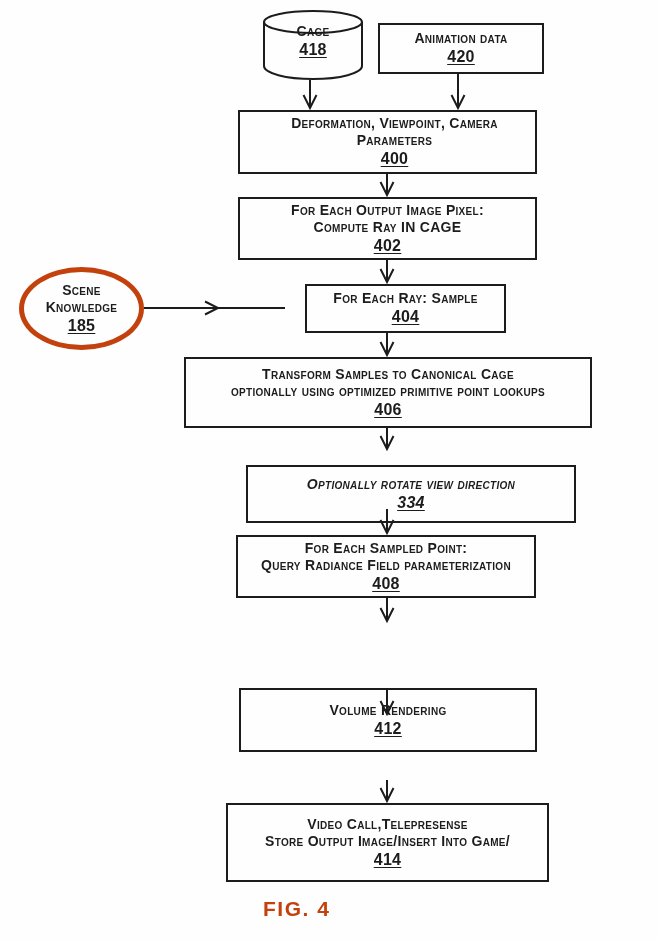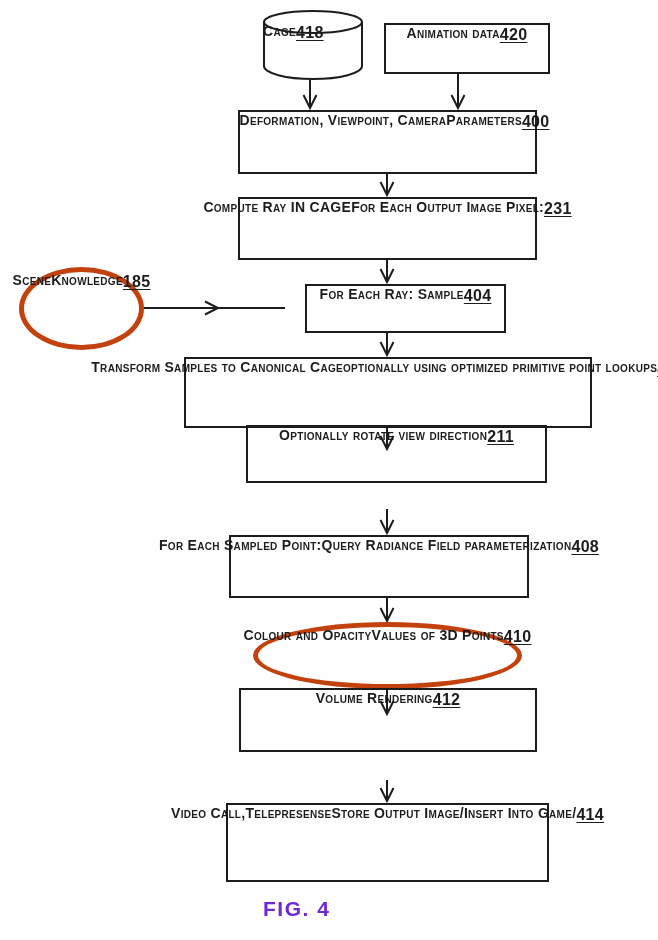--- a/index.html
+++ b/index.html
@@ -24,59 +24,60 @@
   }
   svg.overlay path, svg.overlay ellipse {
     stroke: #1c1c1c;
     stroke-width: 2;
     fill: none;
   }
   .node {
     position: absolute;
     box-sizing: border-box;
     display: flex;
-    flex-direction: row;
+    flex-direction: column;
+    align-items: center;
     justify-content: center;
     text-align: center;
     font-size: 14px;
     font-weight: 600;
     font-variant: small-caps;
     letter-spacing: 0.3px;
     line-height: 17px;
   }
   .rect { border: 2px solid #1c1c1c; background: transparent; }
   .ellipse { border: 5px solid #c2410c; border-radius: 50%; background: transparent; }
   .ln { white-space: nowrap; }
   .ref {
     font-size: 16px;
     line-height: 20px;
     text-decoration: underline;
     text-underline-offset: 2px;
   }
   
   #n418 { left: 263px; top: 10px;  width: 100px; height: 70px; justify-content: flex-start; padding-top: 13px; }
-  #n420 { left: 378px; top: 23px;  width: 166px; height: 51px; margin-left: 6px; }
+  #n420 { left: 378px; top: 23px;  width: 166px; height: 51px; }
   #n400 { left: 238px; top: 110px; width: 299px; height: 64px; padding-left: 14px; }
   #n402 { left: 238px; top: 197px; width: 299px; height: 63px; }
   #n404 { left: 287px; top: 284px; width: 201px; height: 49px; margin-left: 18px; }
   #n416 { left: 19px;  top: 267px; width: 125px; height: 83px; }
   #n406 { left: 184px; top: 357px; width: 408px; height: 71px; }
-  #n407 { left: 246px; top: 425px; width: 301px; height: 58px; }
-  #n408 { left: 229px; top: 535px; width: 300px; height: 63px; }
+  #n407 { left: 246px; top: 465px; width: 330px; height: 58px; font-style: italic; }
+  #n408 { left: 236px; top: 535px; width: 300px; height: 63px; }
   #n410 { left: 253px; top: 622px; width: 269px; height: 67px; }
   #n412 { left: 239px; top: 688px; width: 298px; height: 64px; }
   #n414 { left: 226px; top: 803px; width: 323px; height: 79px; }
   #fig-caption {
     position: absolute;
     left: 263px;
     top: 897px;
     font-size: 21px;
     font-weight: 600;
     letter-spacing: 1.5px;
-    color: #6d28d9;
+    color: #c2410c;
   }
 </style>
 </head>
 <body>
 
 <div id="canvas">
 
   <svg class="overlay" width="658" height="940" viewBox="0 0 658 940">
 
     <g>
@@ -140,23 +141,23 @@
     <span class="ref">420</span>
   </div>
 
   <div class="node rect" id="n400">
     <span class="ln">Deformation, Viewpoint, Camera</span>
     <span class="ln">Parameters</span>
     <span class="ref">400</span>
   </div>
 
   <div class="node rect" id="n402">
+    <span class="ln">For Each Output Image Pixel:</span>
     <span class="ln">Compute Ray IN CAGE</span>
-    <span class="ln">For Each Output Image Pixel:</span>
-    <span class="ref">231</span>
+    <span class="ref">402</span>
   </div>
 
   <div class="node rect" id="n404">
     <span class="ln">For Each Ray: Sample</span>
     <span class="ref">404</span>
   </div>
 
   <div class="node ellipse" id="n416">
     <span class="ln">Scene</span>
     <span class="ln">Knowledge</span>
@@ -164,34 +165,29 @@
   </div>
 
   <div class="node rect" id="n406">
     <span class="ln">Transform Samples to Canonical Cage</span>
     <span class="ln">optionally using optimized primitive point lookups</span>
     <span class="ref">406</span>
   </div>
 
   <div class="node rect" id="n407">
     <span class="ln">Optionally rotate view direction</span>
-    <span class="ref">211</span>
+    <span class="ref">334</span>
   </div>
 
   <div class="node rect" id="n408">
     <span class="ln">For Each Sampled Point:</span>
     <span class="ln">Query Radiance Field parameterization</span>
     <span class="ref">408</span>
   </div>
 
-  <div class="node ellipse" id="n410">
-    <span class="ln">Colour and Opacity</span>
-    <span class="ln">Values of 3D Points</span>
-    <span class="ref">410</span>
-  </div>
 
   <div class="node rect" id="n412">
     <span class="ln">Volume Rendering</span>
     <span class="ref">412</span>
   </div>
 
   <div class="node rect" id="n414">
     <span class="ln">Video Call,Telepresense</span>
     <span class="ln">Store Output Image/Insert Into Game/</span>
     <span class="ref">414</span>

